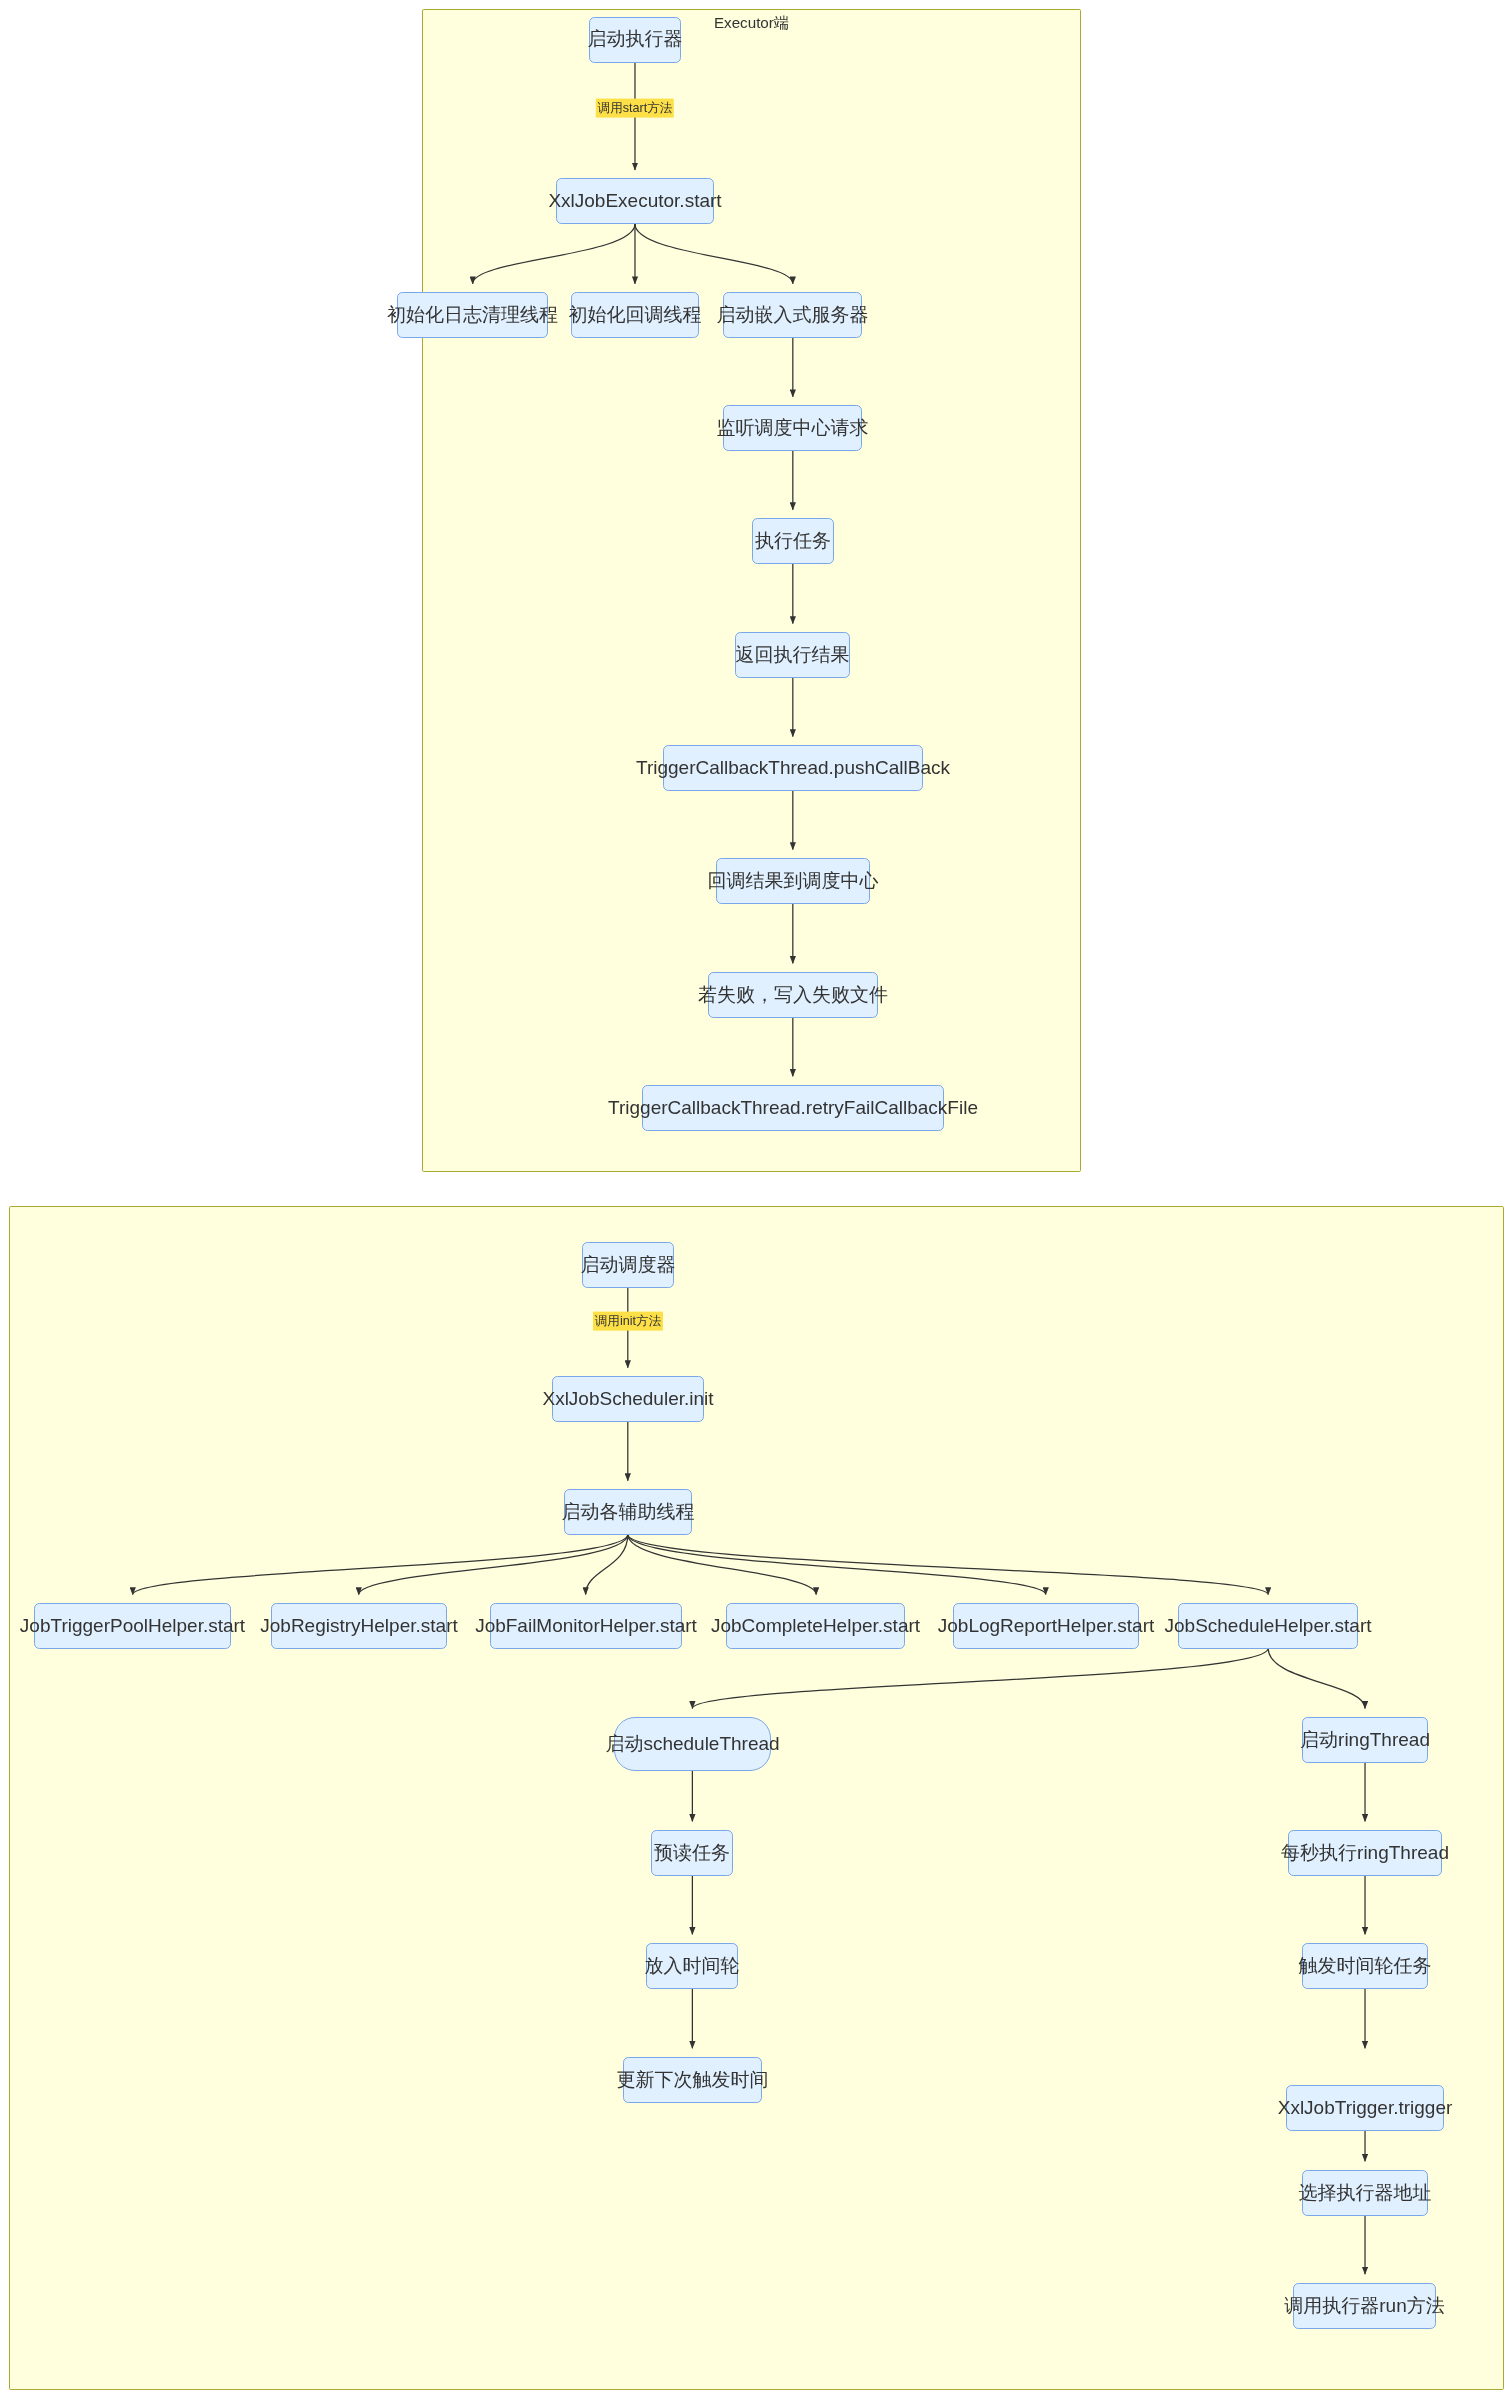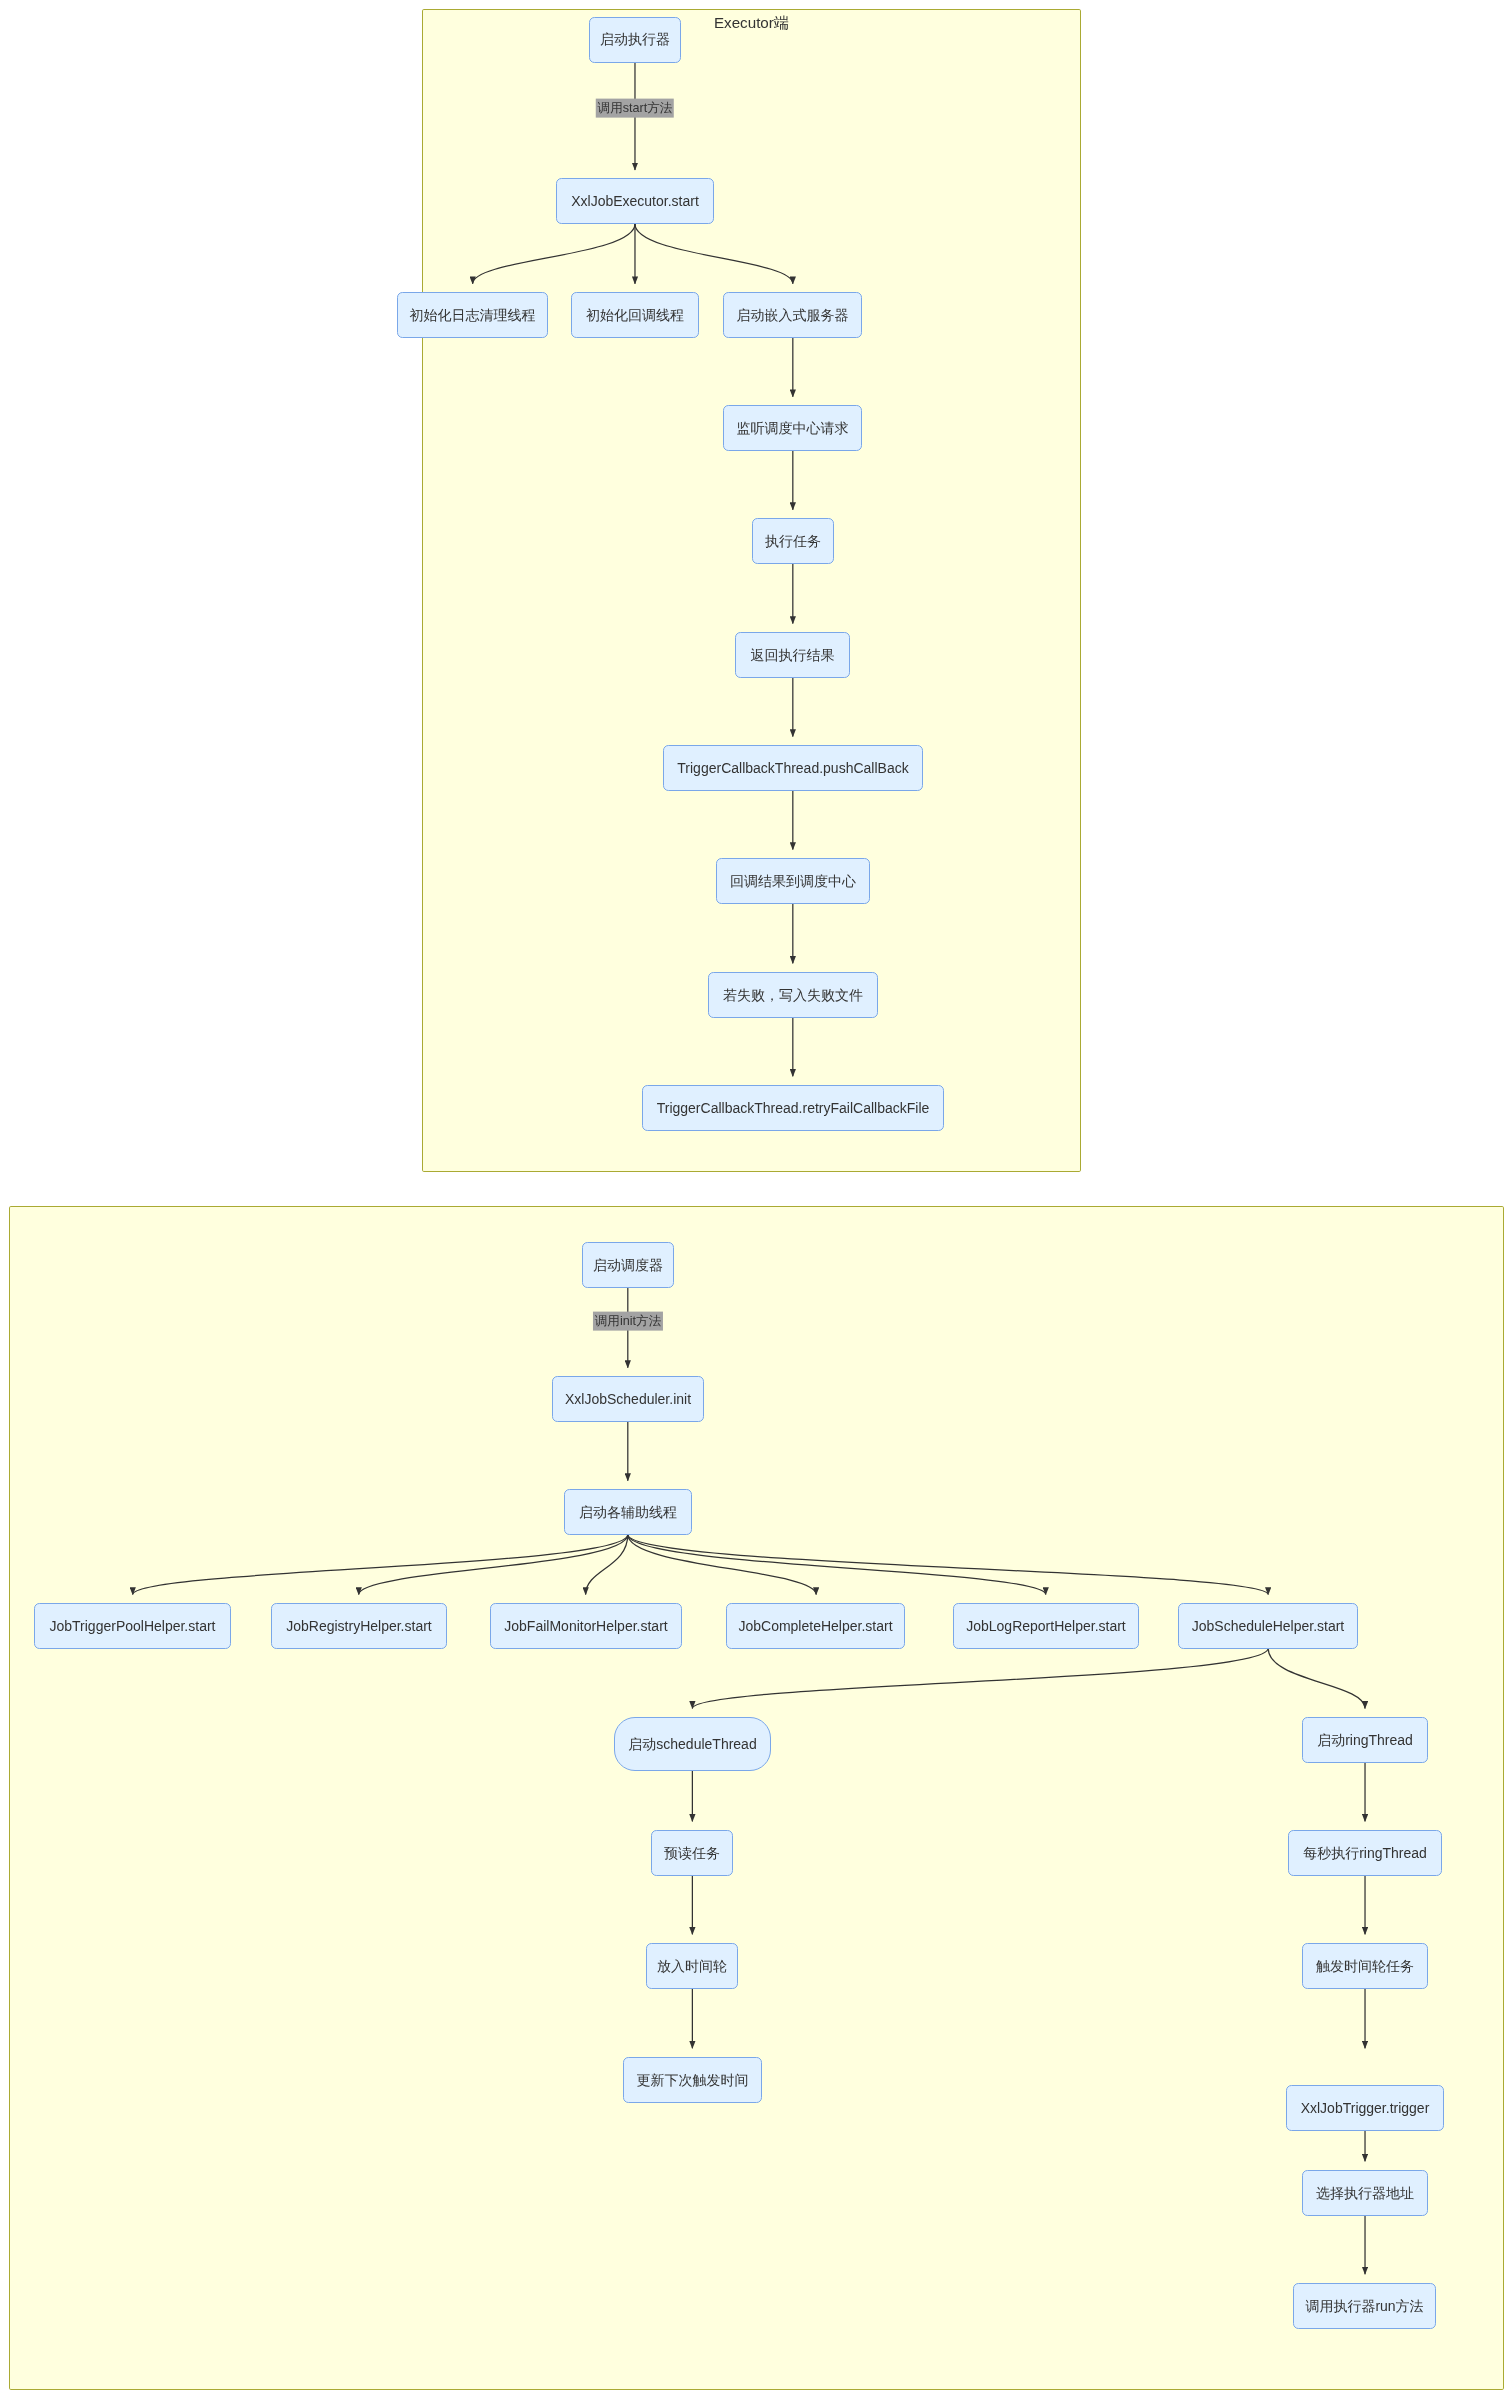--- a/index.html
+++ b/index.html
@@ -26,28 +26,28 @@
   .node{
     position:absolute;
     box-sizing:border-box;
     background:#e0f0ff;
     border:1.3px solid #7aa7e9;
     border-radius:5.4px;
     display:flex;
     align-items:center;
     justify-content:center;
     color:#333333;
-    font-size:14px;
+    font-size:19px;
     line-height:1.2;
     white-space:nowrap;
     padding:0 9px;
   }
   .edge-label{
     position:absolute;
-    background:#a3a3a3;
+    background:#fde047;
     color:#333333;
     font-size:12.6px;
     white-space:nowrap;
     padding:0.9px 1.8px;
     transform:translate(-50%,-50%);
   }
   svg.edges{
     position:absolute;left:0;top:0;
     width:1513px;height:2401px;
     pointer-events:none;

